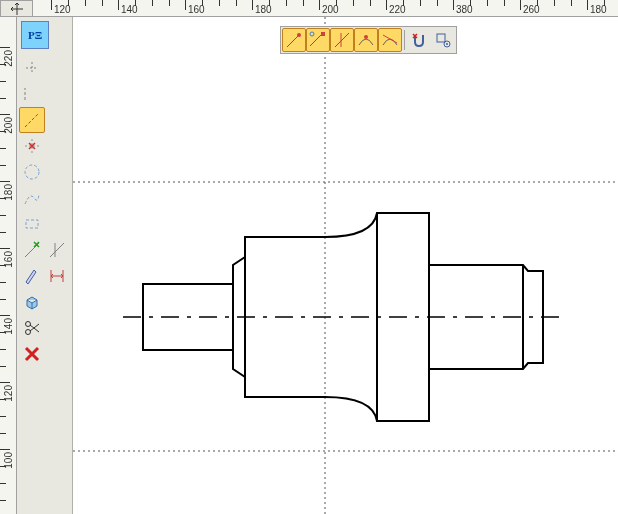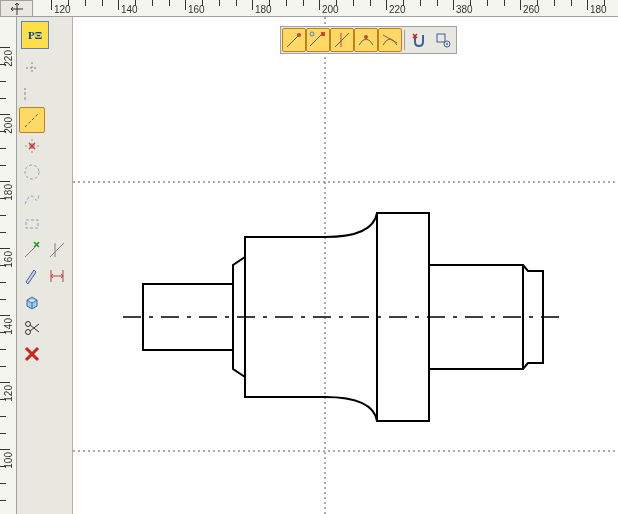--- a/index.html
+++ b/index.html
@@ -95,21 +95,21 @@
     left: 17px;
     width: 56px;
     background: #e8e8e0;
     border-right: 1px solid #b0b0a8;
     bottom: 0;
   }
   .pe-btn {
     width: 28px;
     height: 28px;
     margin: 4px 4px 6px 4px;
-    background: #fde047;
+    background: #7dd3fc;
     border: 1px solid #6080c0;
     display: flex;
     align-items: center;
     justify-content: center;
     font-weight: bold;
     font-size: 11px;
     color: #0040a0;
     font-family: "Times New Roman", serif;
   }
   .tool-grid {

